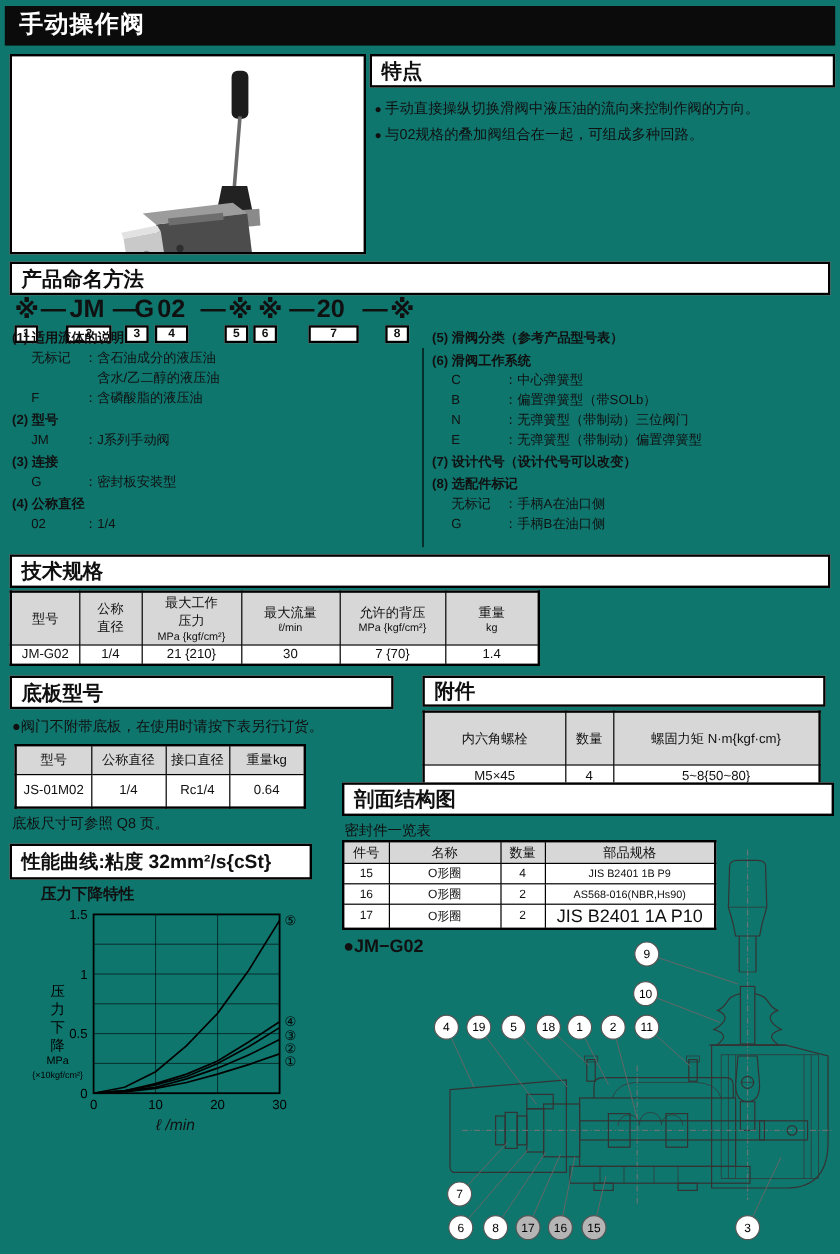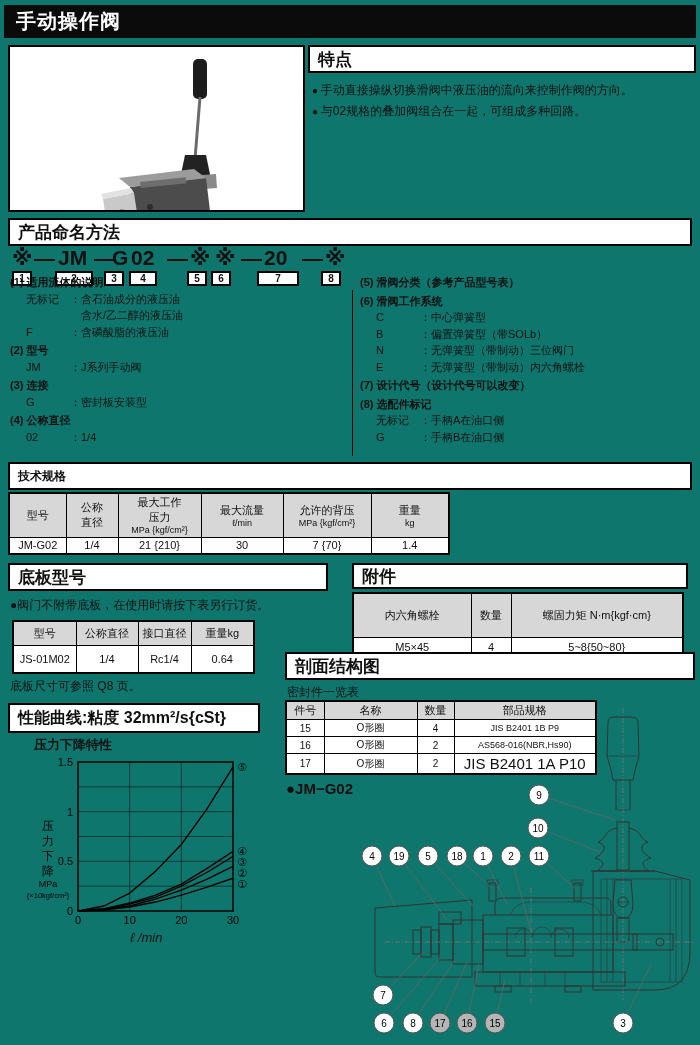--- a/index.html
+++ b/index.html
@@ -145,36 +145,36 @@
       <div class="nm-row">
         <span class="t">B</span>
         <span class="d">：偏置弹簧型（带SOLb）</span>
       </div>
       <div class="nm-row">
         <span class="t">N</span>
         <span class="d">：无弹簧型（带制动）三位阀门</span>
       </div>
       <div class="nm-row">
         <span class="t">E</span>
-        <span class="d">：无弹簧型（带制动）内六角螺栓</span>
+        <span class="d">：无弹簧型（带制动）偏置弹簧型</span>
       </div>
       <div class="nm-h">(7) 设计代号（设计代号可以改变）</div>
       <div class="nm-h">(8) 选配件标记</div>
       <div class="nm-row">
         <span class="t">无标记</span>
         <span class="d">：手柄A在油口侧</span>
       </div>
       <div class="nm-row">
         <span class="t">G</span>
         <span class="d">：手柄B在油口侧</span>
       </div>
     </div>
   <div class="nm-divider"></div>
 
-  <div class="title-box" style="left:8px;top:462px;width:684px;height:28px;font-size:12px;">技术规格</div>
+  <div class="title-box" style="left:8px;top:462px;width:684px;height:28px;font-size:17px;">技术规格</div>
   <table class="tbl" style="left:8px;top:492px;width:440px;font-size:11px;">
     <colgroup>
         <col style="width:57px">
         <col style="width:52px">
         <col style="width:83px">
         <col style="width:82px">
         <col style="width:88px">
         <col style="width:78px">
       </colgroup>
     <tbody>

